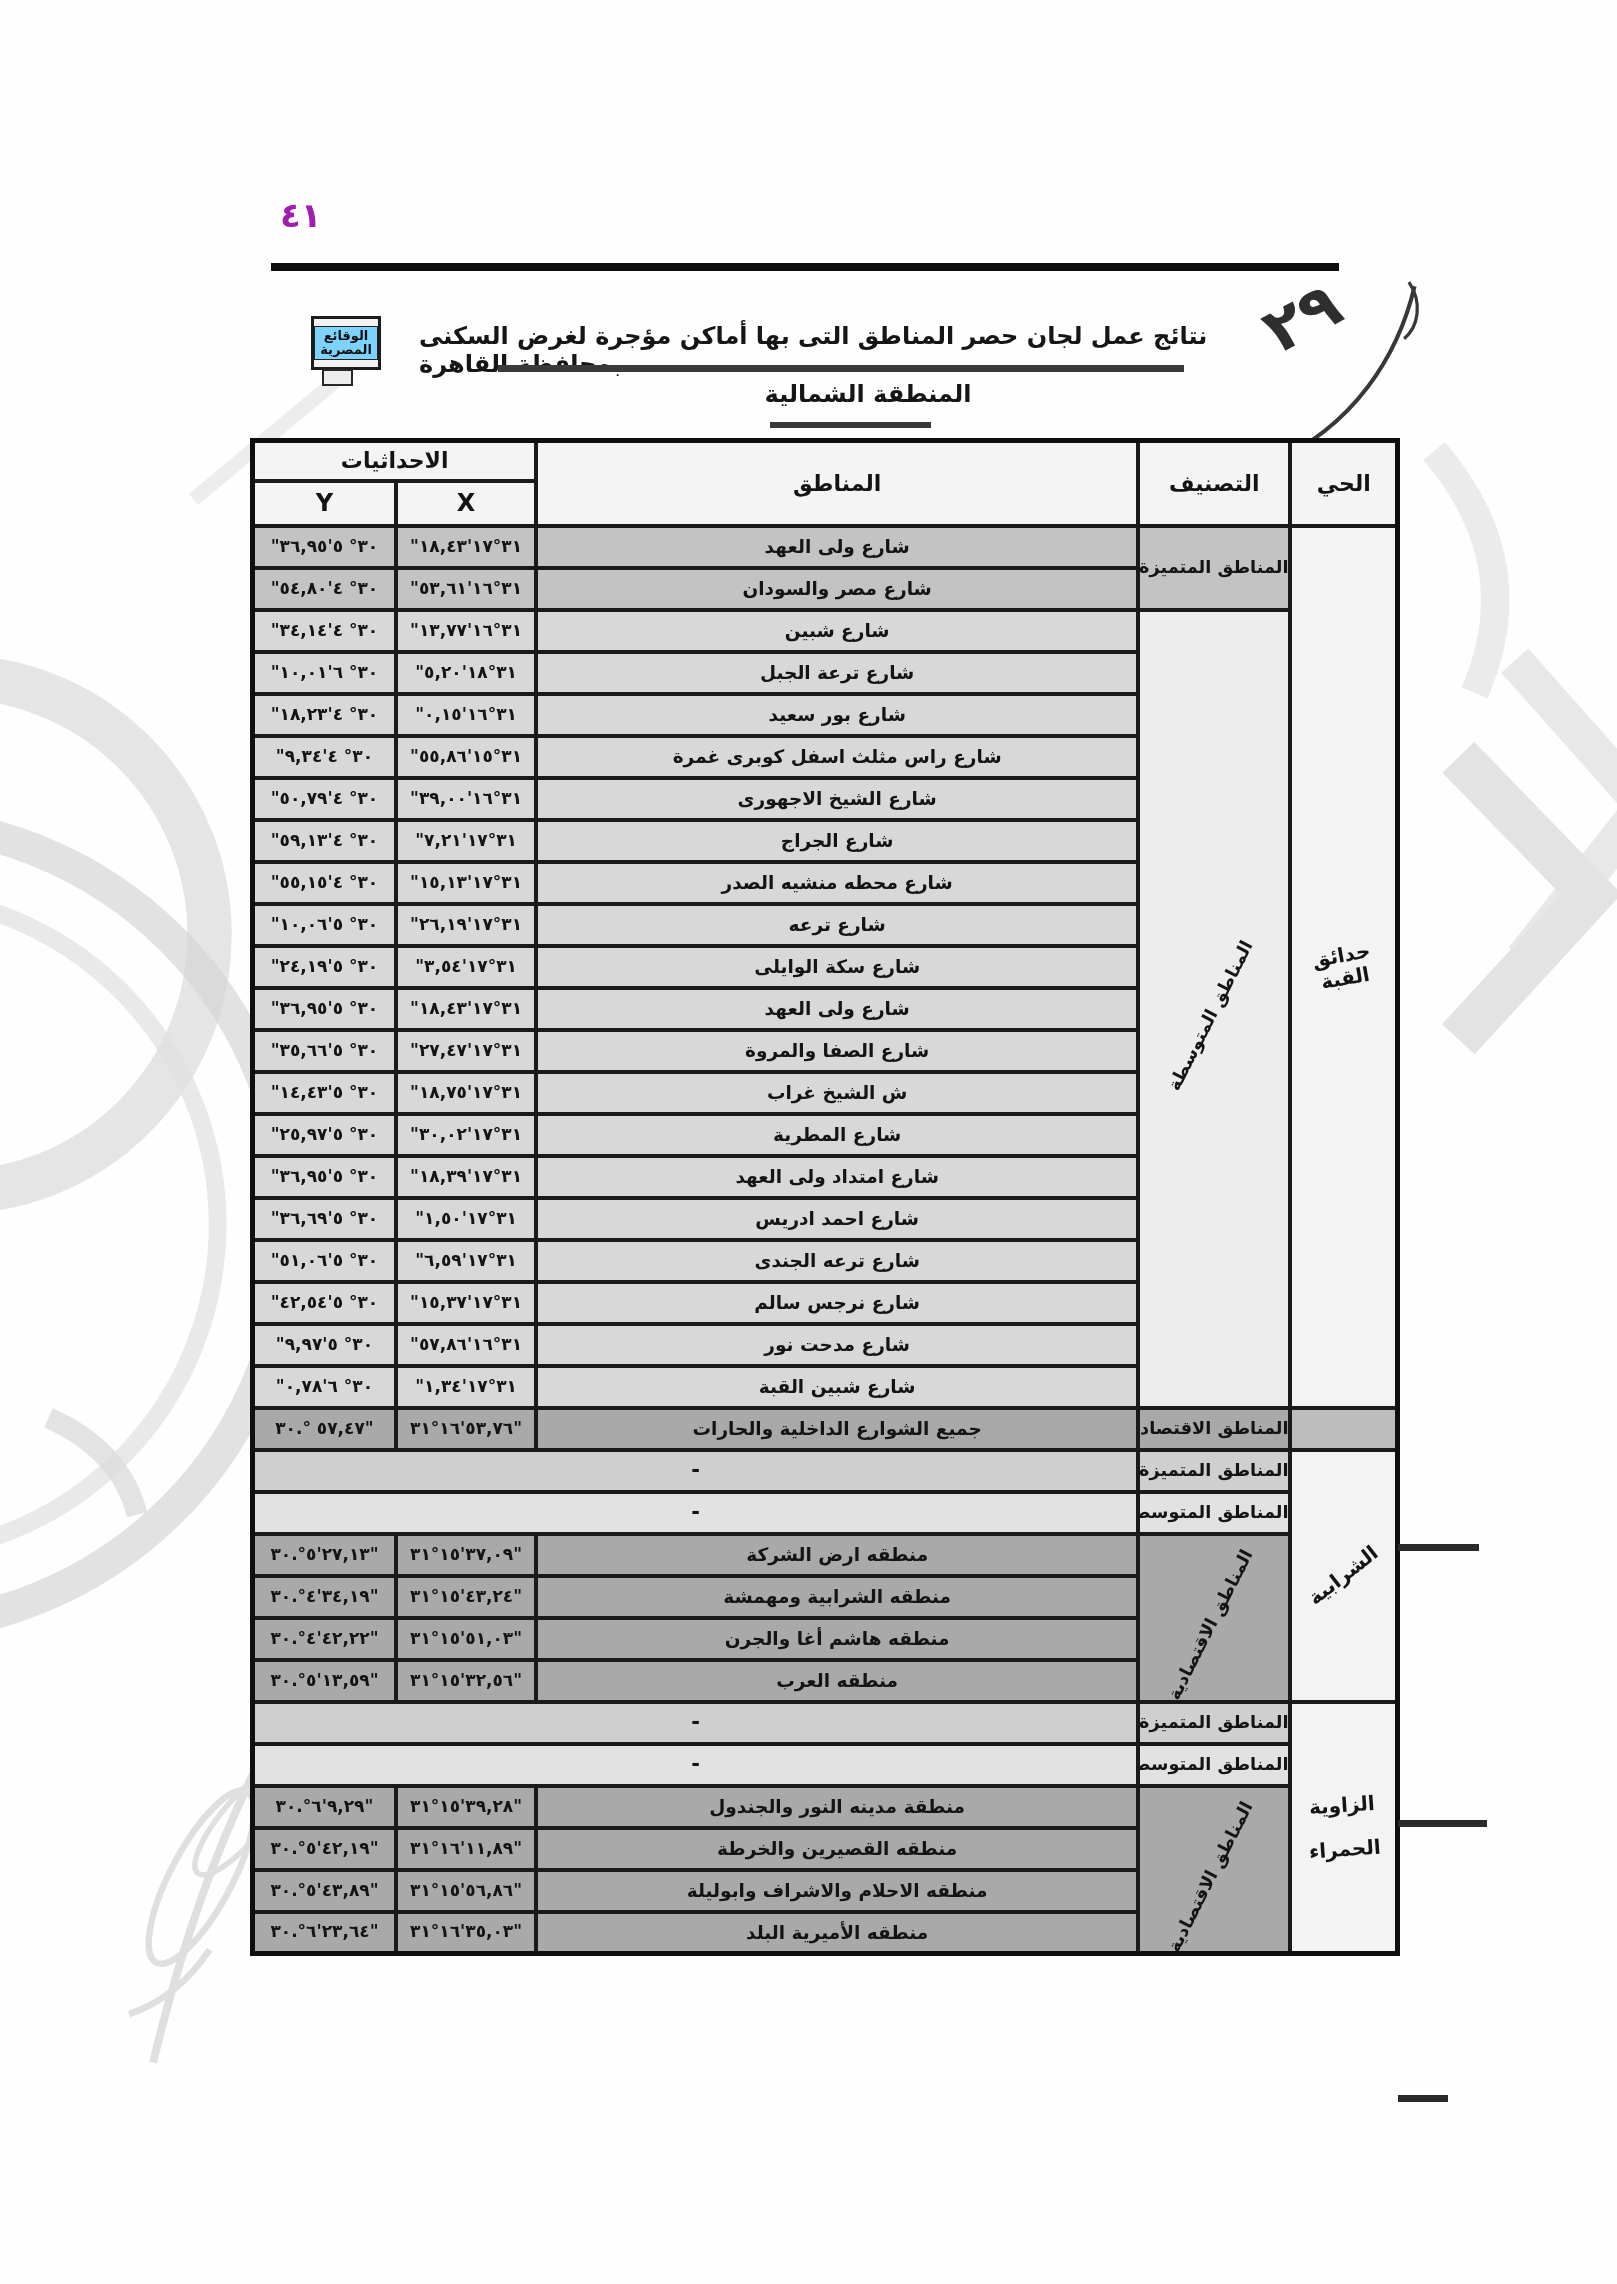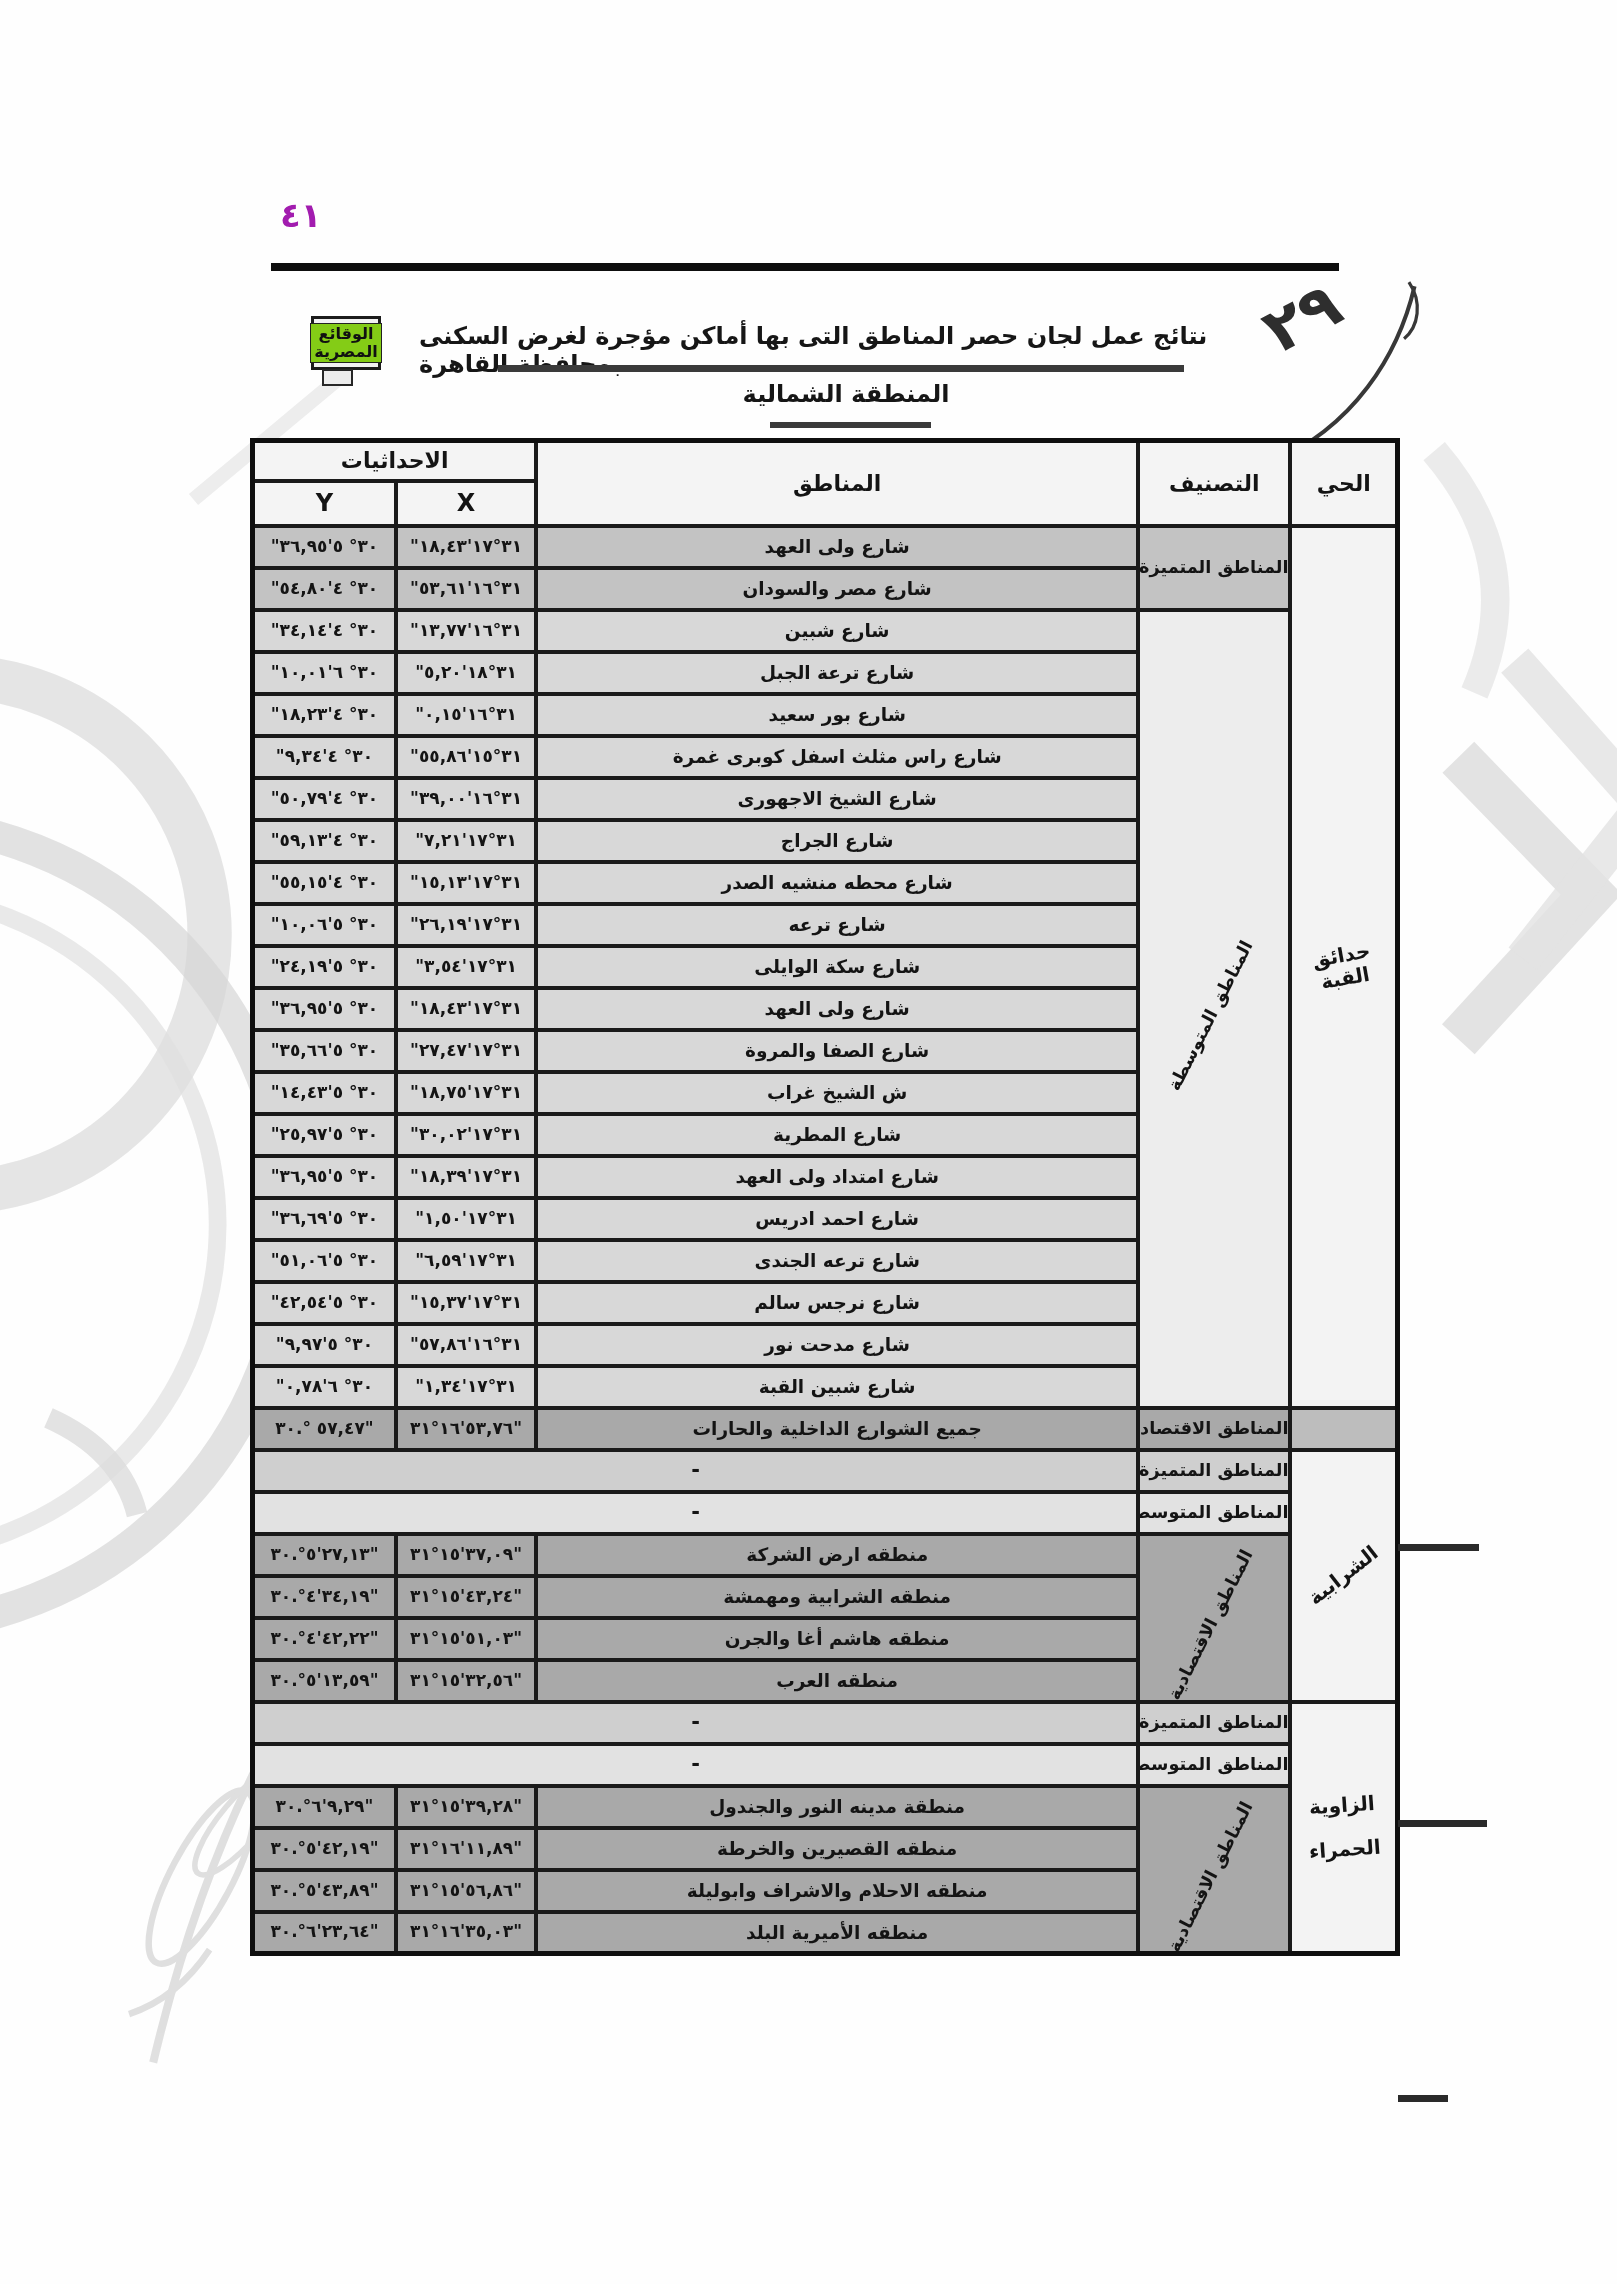--- a/index.html
+++ b/index.html
@@ -11,29 +11,29 @@
 
   
   .gz-header{position:absolute;top:192px;left:314px;width:983px;text-align:center;
              font-size:34px;font-weight:bold;direction:rtl;color:#131313;letter-spacing:-0.8px;}
   .page-number{position:absolute;top:195px;left:280px;font-size:34px;font-weight:bold;color:#a21caf;}
   .header-rule{position:absolute;top:263px;left:271px;width:1068px;height:8px;background:#0e0e0e;}
 
   
   .logo-box{position:absolute;top:316px;left:311px;width:64px;height:48px;border:3.2px solid #1c1c1c;
             background:#f2f2f2;display:flex;align-items:center;justify-content:center;}
-  .logo-box .lg-inner{font-size:16px;font-weight:bold;color:#111;text-align:center;line-height:1.1;
-            direction:rtl;border:1.6px solid #222;padding:1.6px 3.2px;background:#84cc16;}
+  .logo-box .lg-inner{font-size:13px;font-weight:bold;color:#111;text-align:center;line-height:1.1;
+            direction:rtl;border:1.6px solid #222;padding:1.6px 3.2px;background:#7dd3fc;}
   .logo-sub{position:absolute;top:369px;left:322px;width:27px;height:13px;border:2.4px solid #262626;background:#ececec;}
 
   
   .doc-title{position:absolute;top:322px;left:419px;width:854px;text-align:left;direction:rtl;
              font-size:24px;font-weight:bold;color:#161616;}
   .title-underline{position:absolute;top:365px;left:498px;width:686px;height:7.3px;background:#3a3a3a;}
-  .doc-subtitle{position:absolute;top:380px;left:709px;width:274px;text-align:center;direction:rtl;
+  .doc-subtitle{position:absolute;top:380px;left:731px;width:274px;text-align:center;direction:rtl;
              font-size:24px;font-weight:bold;color:#161616;}
   .subtitle-underline{position:absolute;top:422px;left:770px;width:161px;height:6.4px;background:#3a3a3a;}
 
   
   .hand{position:absolute;top:258px;left:1225px;width:242px;height:242px;pointer-events:none;}
 
   
   .qtable{position:absolute;top:438px;left:250px;width:1150px;direction:rtl;
           border-collapse:collapse;table-layout:fixed;border:5.6px solid #0f0f0f;}
   .qtable th,.qtable td{border:4px solid #1a1a1a;padding:0;text-align:center;vertical-align:middle;

